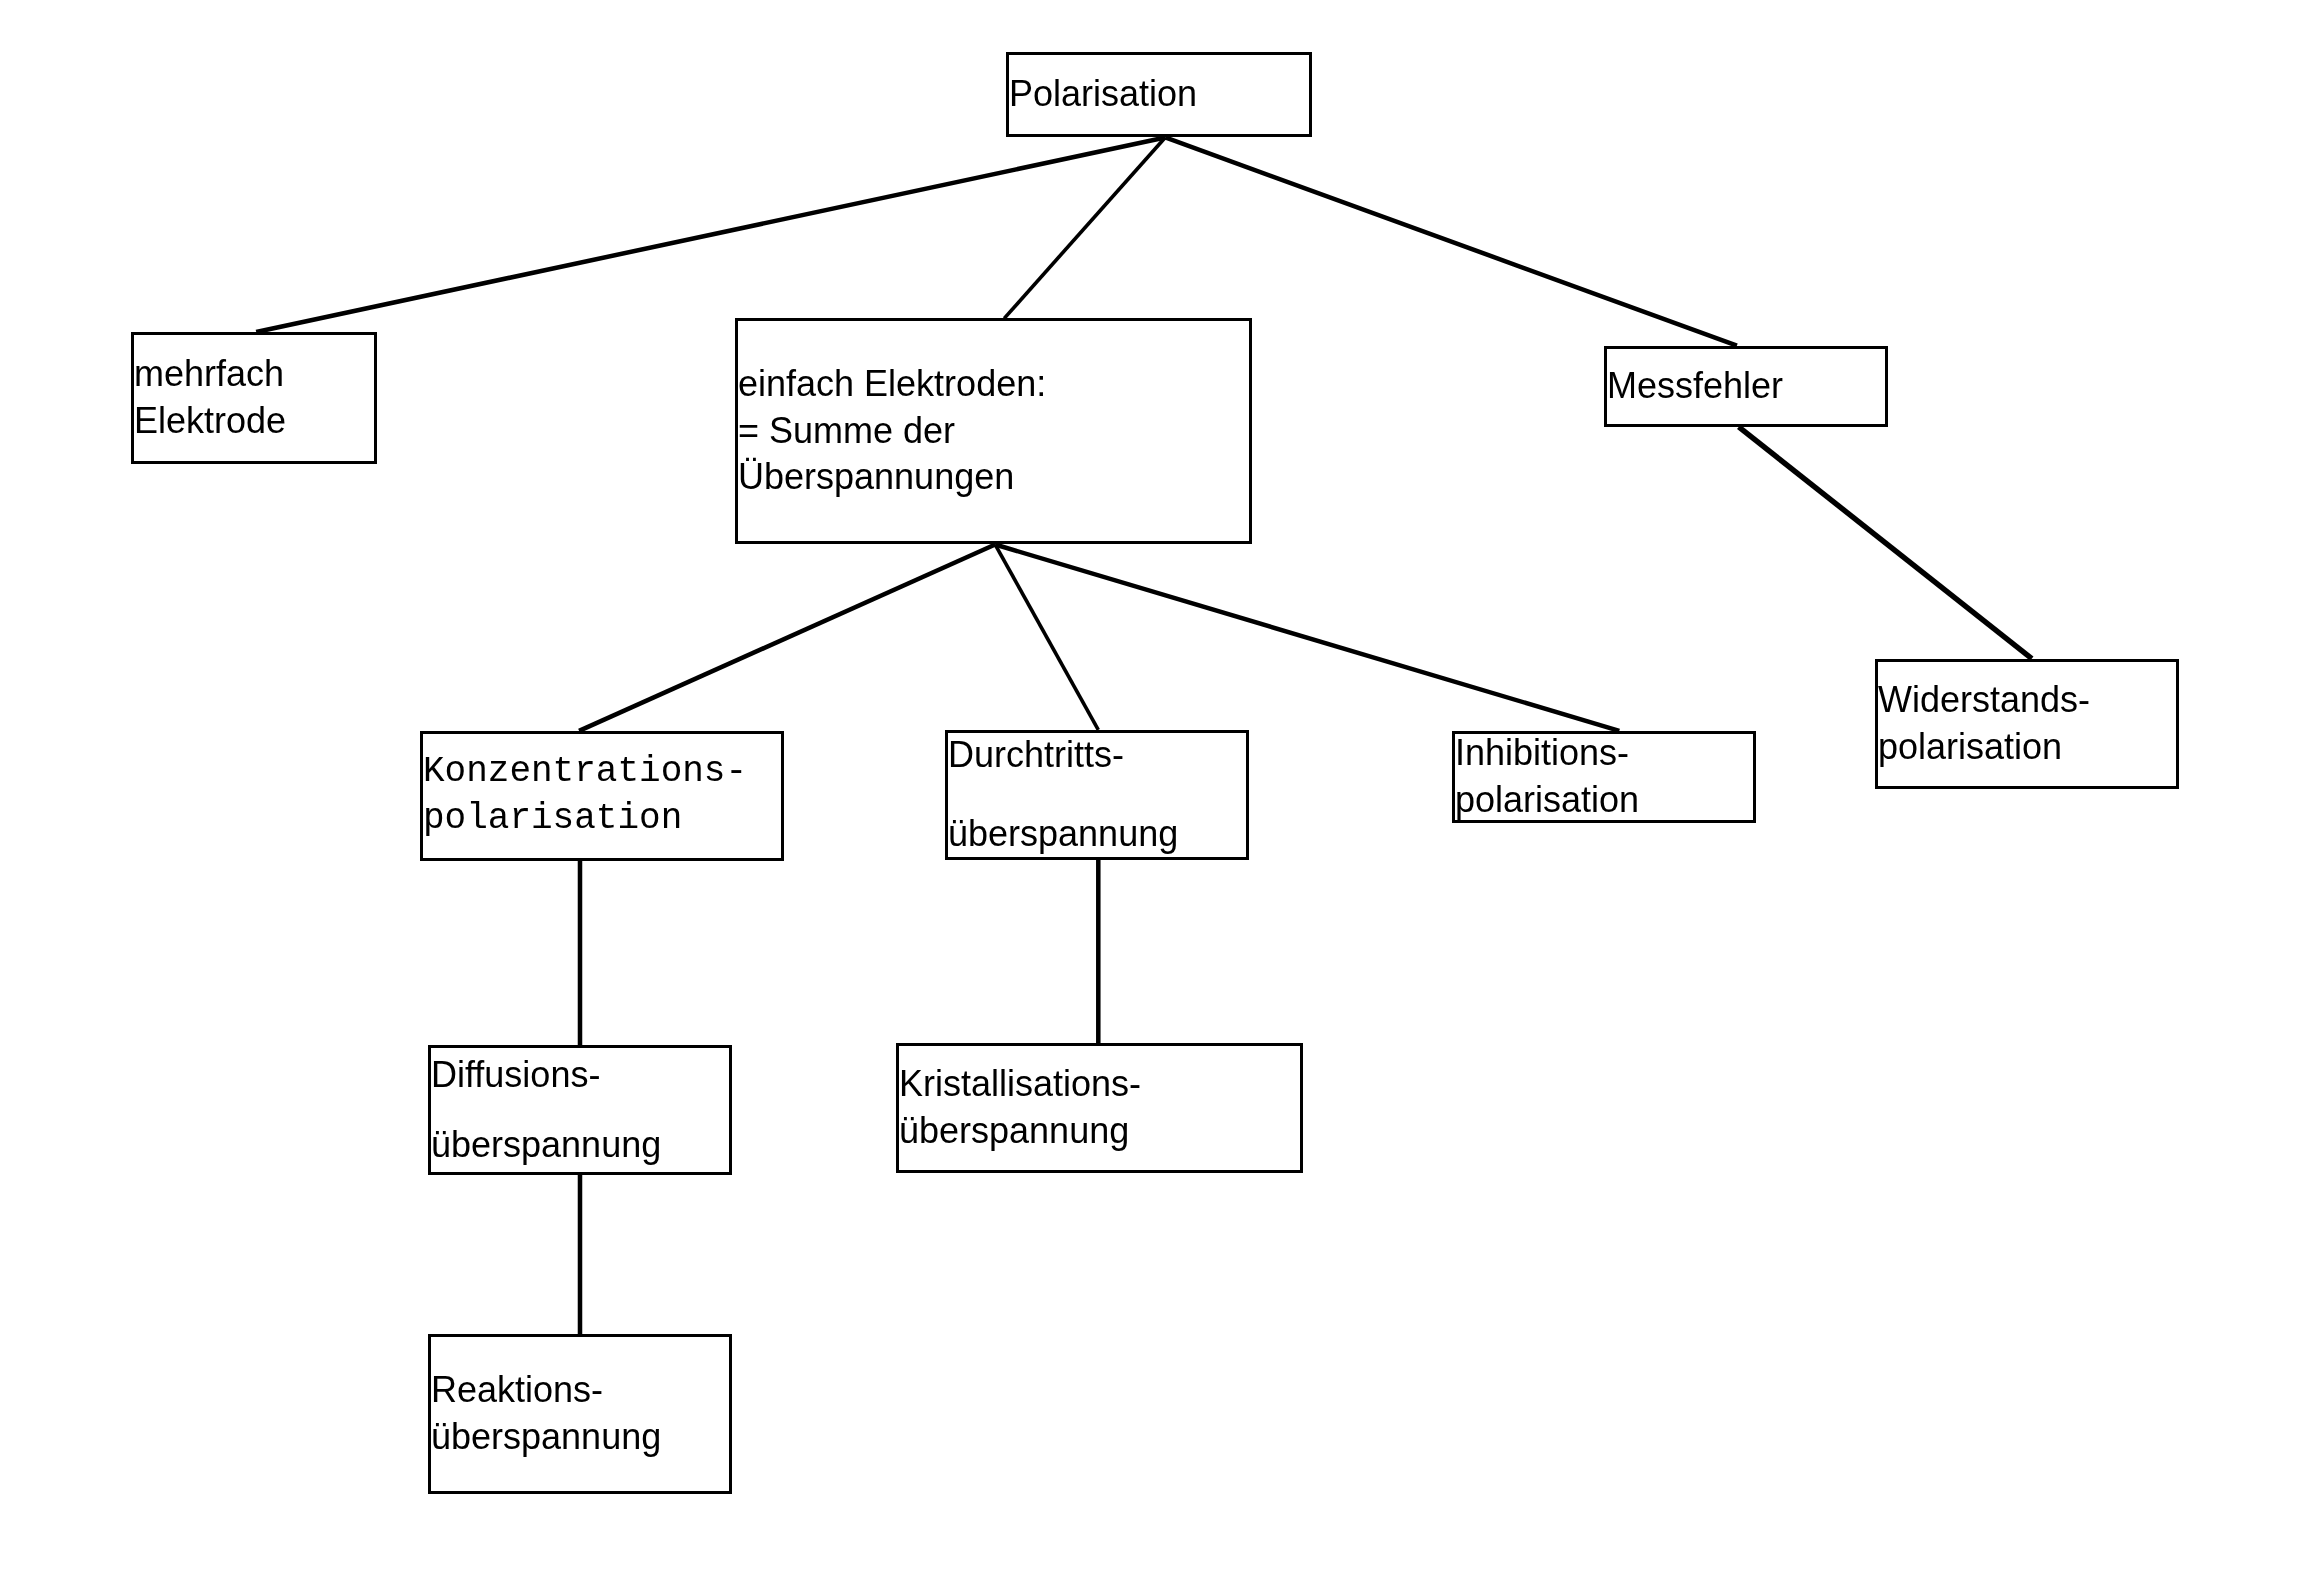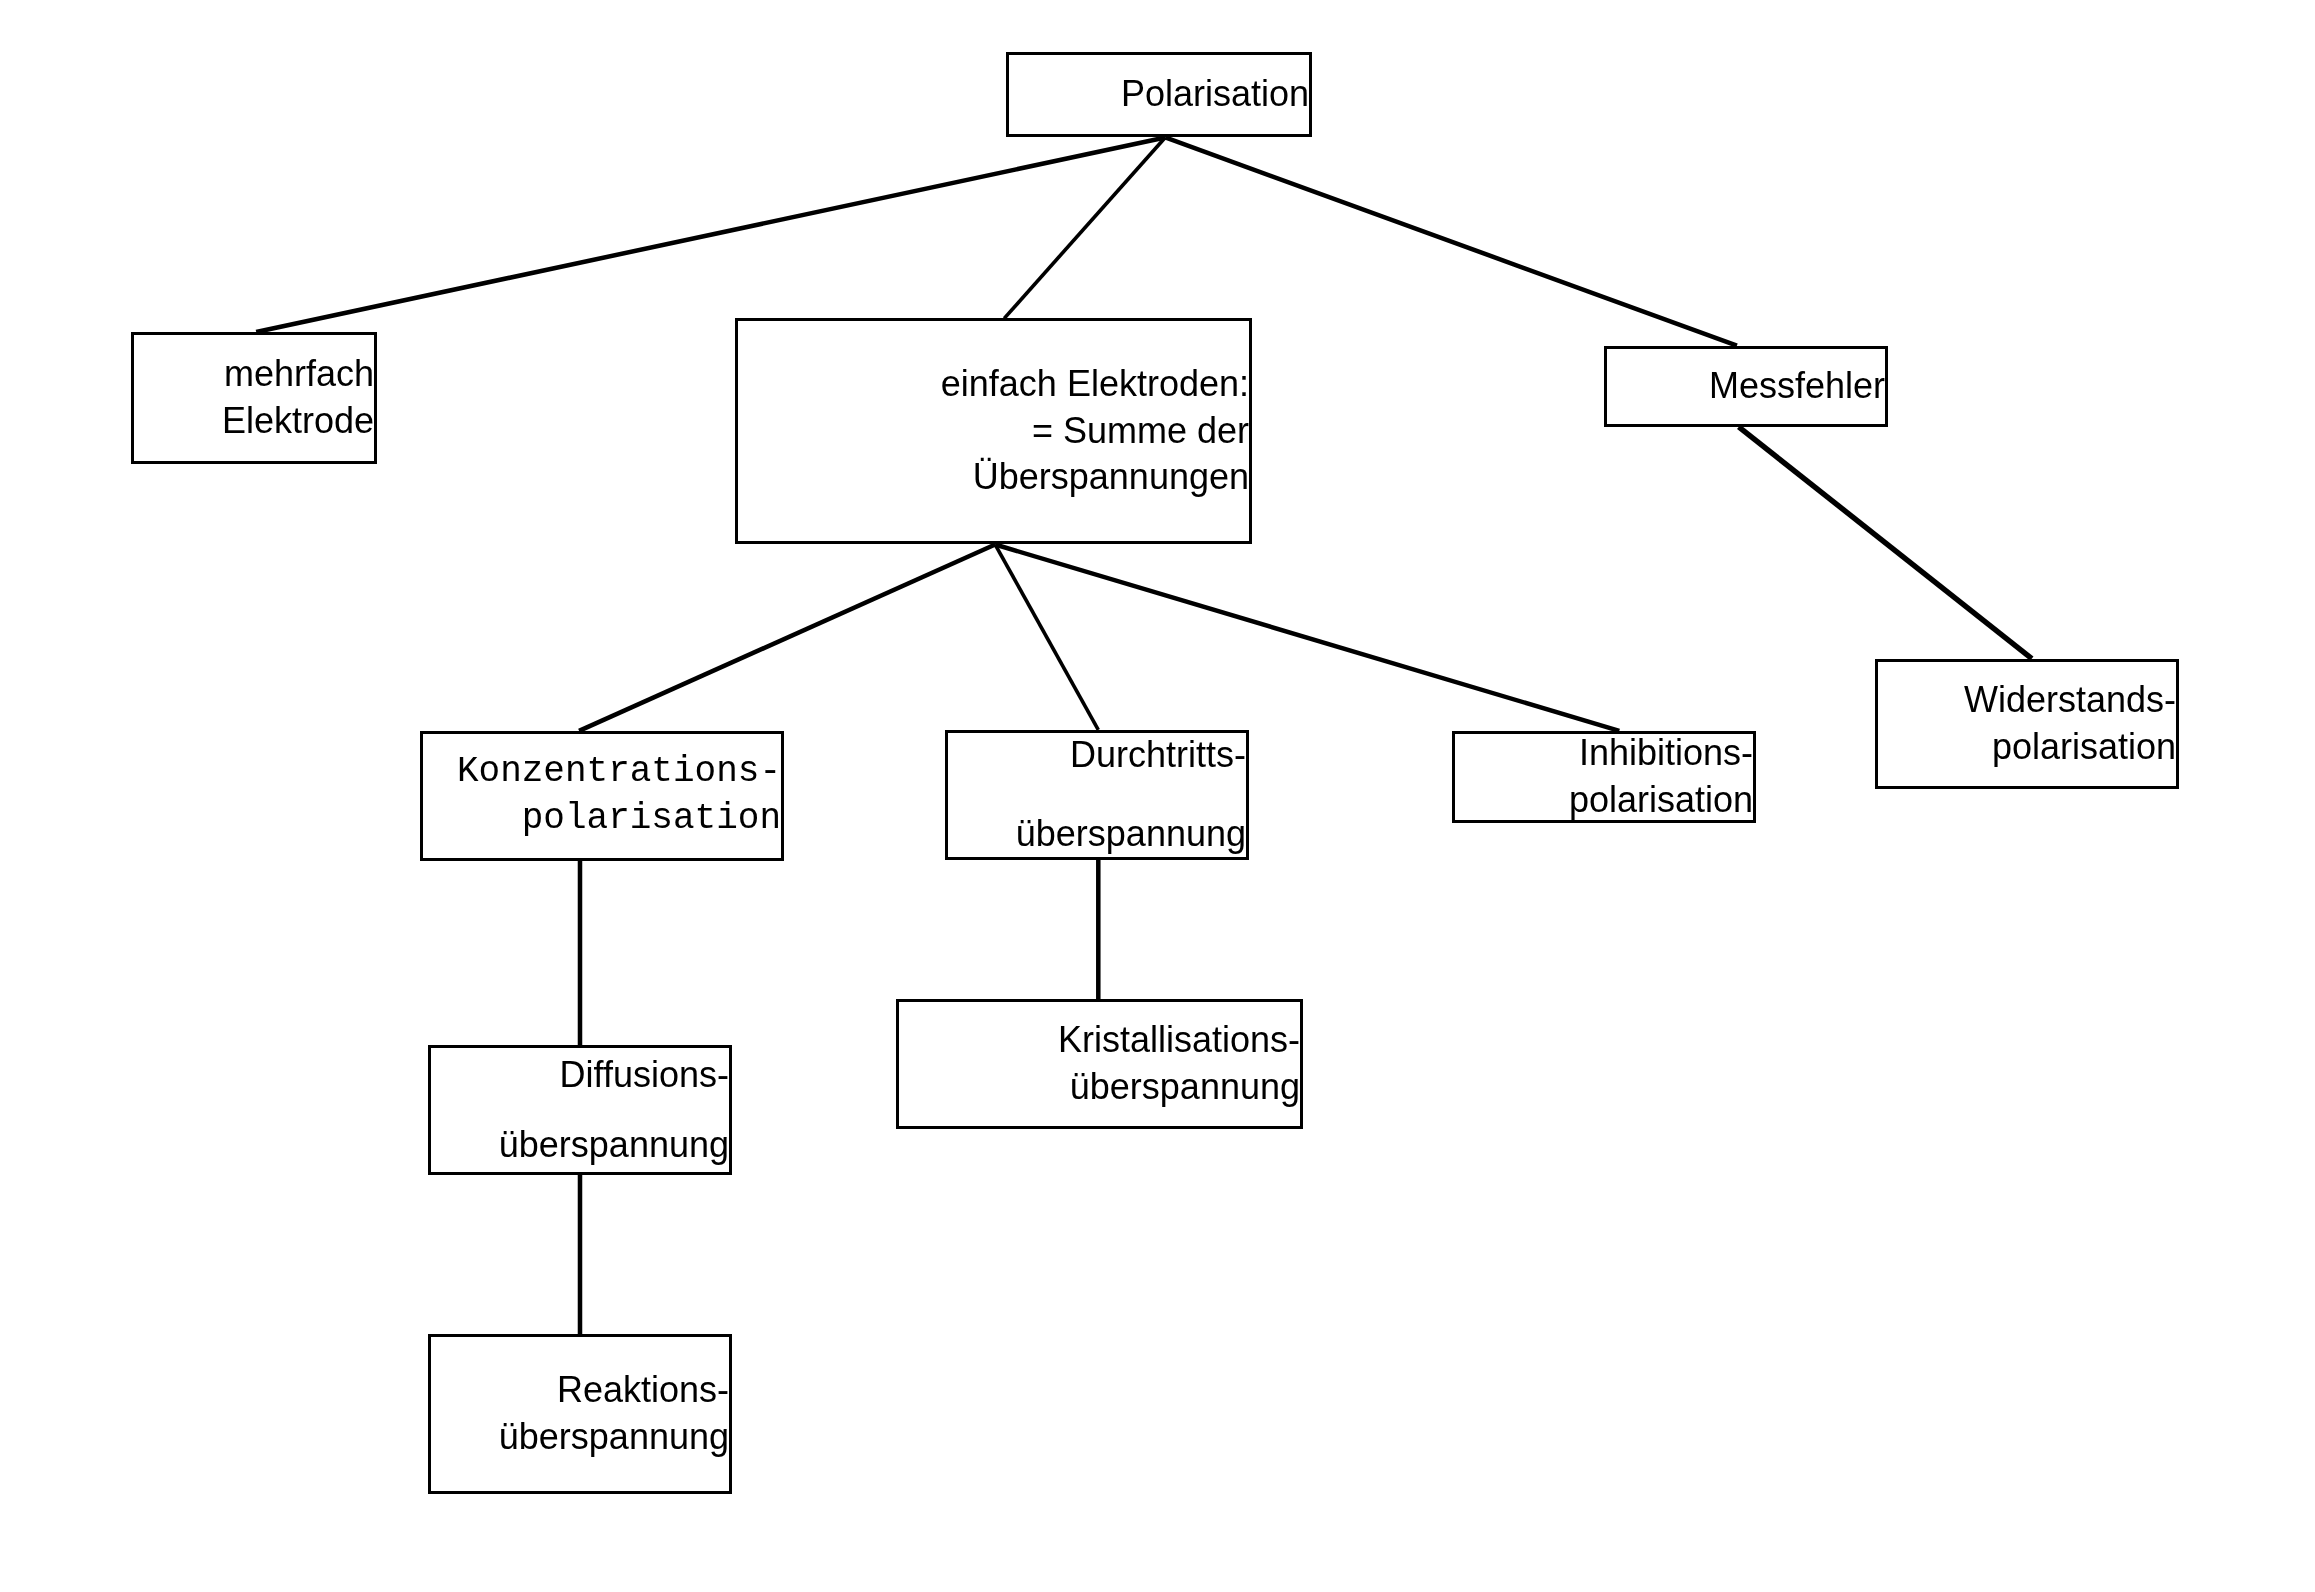--- a/index.html
+++ b/index.html
@@ -26,21 +26,21 @@
     height: 1592px;
     pointer-events: none;
   }
   .node {
     position: absolute;
     box-sizing: border-box;
     border: 3.6px solid #000000;
     background: #ffffff;
     display: flex;
     flex-direction: column;
-    align-items: flex-end;
+    align-items: flex-start;
     justify-content: center;
     text-align: center;
     color: #000000;
     font-family: "Liberation Sans", sans-serif;
     font-size: 36px;
     line-height: 1.30;
     font-weight: 400;
   }
   .node .line {
     display: block;
@@ -94,21 +94,21 @@
         <span class="line">überspannung</span>
       </div>
       <div class="node" style="left: 1452px; top: 731px; width: 304px; height: 92px;">
         <span class="line">Inhibitions-</span>
         <span class="line">polarisation</span>
       </div>
       <div class="node" style="left: 428px; top: 1045px; width: 304px; height: 130px; gap: 23px;">
         <span class="line">Diffusions-</span>
         <span class="line">überspannung</span>
       </div>
-      <div class="node" style="left: 896px; top: 999px; width: 407px; height: 130px;">
+      <div class="node" style="left: 896px; top: 1043px; width: 407px; height: 130px;">
         <span class="line">Kristallisations-</span>
         <span class="line">überspannung</span>
       </div>
       <div class="node" style="left: 428px; top: 1334px; width: 304px; height: 160px;">
         <span class="line">Reaktions-</span>
         <span class="line">überspannung</span>
       </div>
     </div>
 
 </div>

